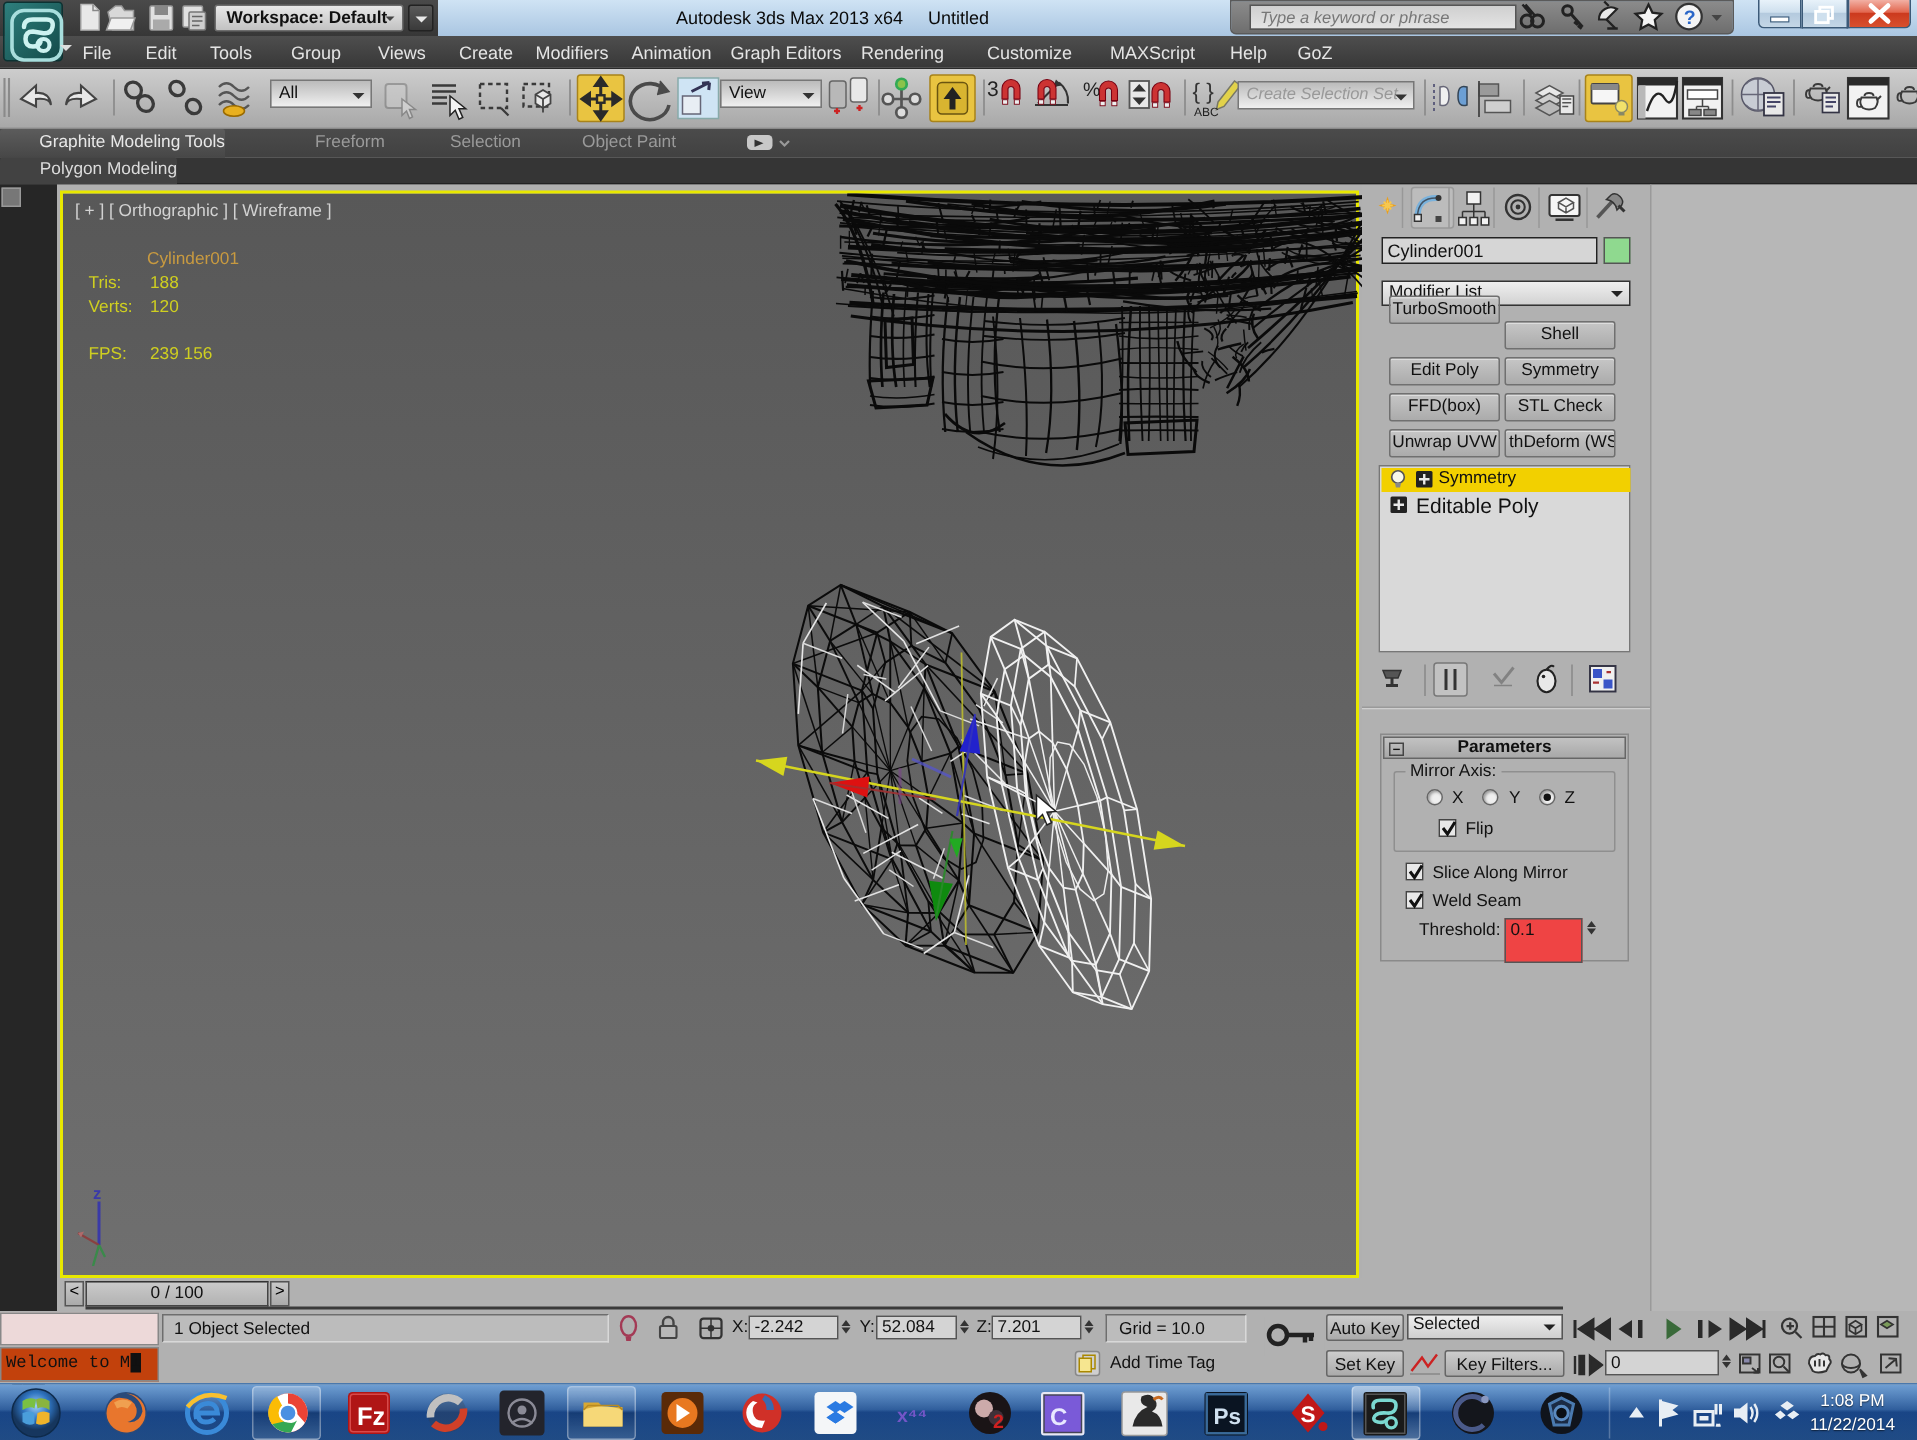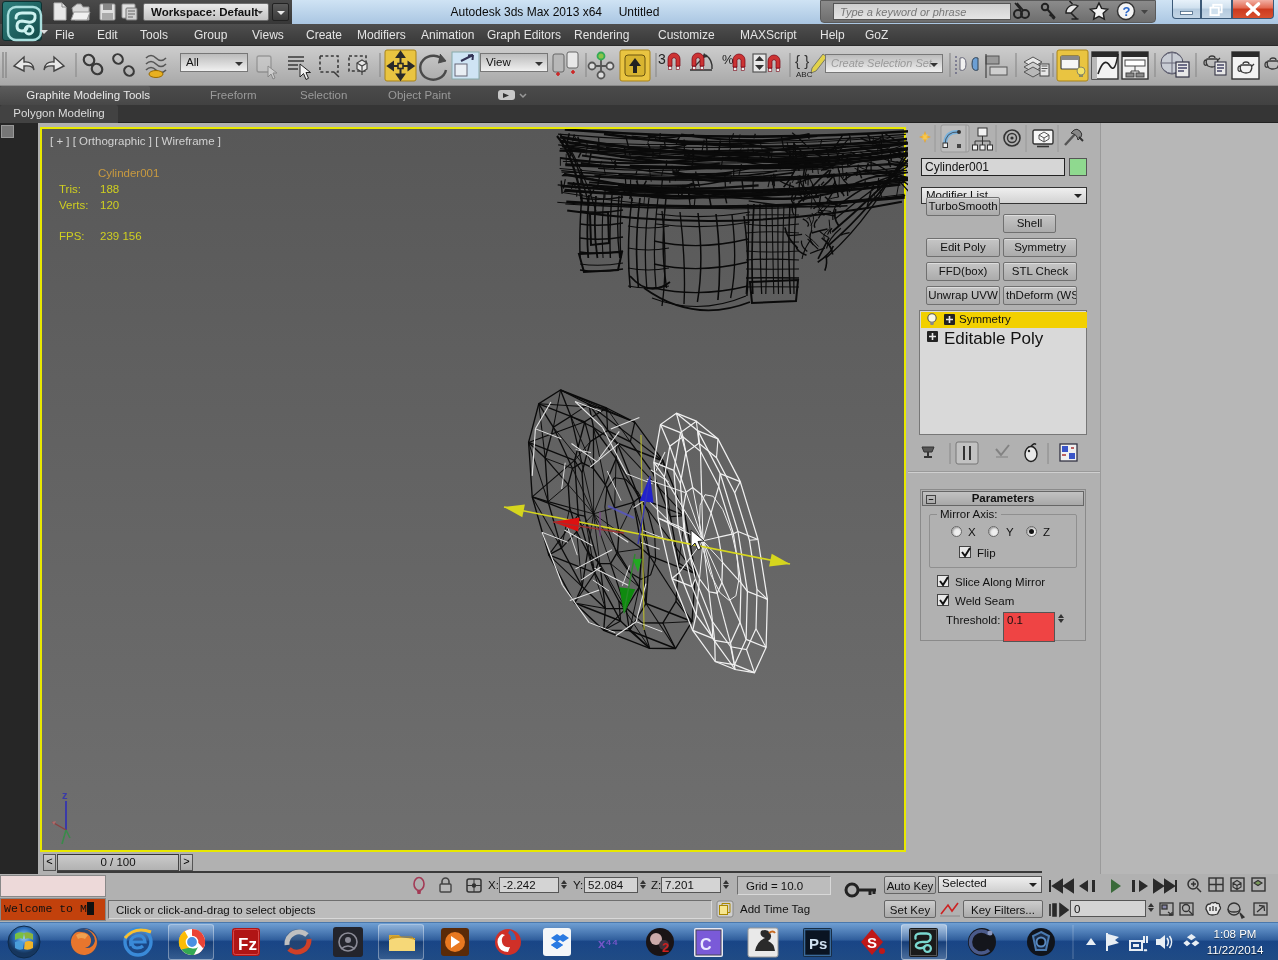--- a/index.html
+++ b/index.html
@@ -29,42 +29,42 @@
 .menuitem{position:absolute;top:4px;font-size:12px;color:#e4e4e4}
 
 #toolbar{left:0;top:46px;width:1278px;height:40px;background:linear-gradient(#cdcdcd,#a8a8a8);border-bottom:1px solid #8a8a8a}
 .tfield{position:absolute;background:linear-gradient(#bbb,#f0f0f0);border:1px solid #777;font-size:11.5px;color:#111}
 .tfield .arr{position:absolute;right:4px;top:8px;width:0;height:0;border:4px solid transparent;border-top-color:#333}
 
 #ribbon1{left:0;top:86px;width:1278px;height:19px;background:linear-gradient(#4b4b4b,#414141)}
 #ribbon2{left:0;top:105px;width:1278px;height:18px;background:#353535;border-bottom:1px solid #222}
 .rtab{position:absolute;top:0;height:19px;font-size:11.5px;color:#9a9a9a;padding-top:3px}
 #rtabsel{left:30px;top:0;width:150px;height:19px;background:linear-gradient(#5c5c5c,#474747);color:#e8e8e8;text-align:right;padding-top:3px;font-size:11.5px;border-radius:2px 2px 0 0}
-#ptab{left:8px;top:0;width:118px;height:18px;background:#424242;color:#dcdcdc;font-size:11.5px;text-align:center;padding-top:2px;border-radius:2px 2px 0 0}
+#ptab{left:8px;top:0;width:118px;height:18px;background:#424242;color:#dcdcdc;font-size:11.5px;text-align:right;padding-top:2px;border-radius:2px 2px 0 0}
 
 #leftstrip{left:0;top:123px;width:38px;height:751px;background:#262626}
 #lsbtn{left:8px;top:793px;width:22px;height:22px;background:#4a4a4a;border:1px solid #5e5e5e;color:#ddd;font-size:11px;text-align:center;padding-top:3px}
 #lsblue{left:1px;top:822px;width:36px;height:46px;background:linear-gradient(#5580b8,#2e5a94);border:2px solid #6f95c4;border-radius:3px}
 #lsblue i{position:absolute;left:5px;top:5px;right:5px;bottom:8px;border:2px solid #88a8cc;background:#3f6aa4;display:block}
 
 #vport{left:38px;top:123px;width:870px;height:731px;background:#b0b0b0}
 #vpinner{position:absolute;left:2px;top:4px;width:866px;height:725px;background:linear-gradient(#585858,#6f6f6f);border:2px solid #e8e800}
 #vplabel{position:absolute;left:8px;top:6px;font-size:11.5px;color:#d2d2d2}
 .vstat{position:absolute;font-size:11.5px;color:#cfcf20}
 
 #cpanel{left:908px;top:123px;width:192px;height:751px;background:#b1b1b1}
 #rvoid{left:1100px;top:123px;width:178px;height:751px;background:#b7b7b7;border-left:1px solid #9a9a9a}
 .cbtn{position:absolute;height:19px;white-space:nowrap;background:linear-gradient(#c6c6c6,#ababab);border:1px solid #707070;border-radius:2px;font-size:11.5px;color:#111;text-align:center;padding-top:2px;box-shadow:inset 0 1px 0 #ddd}
 #objname{position:absolute;left:13px;top:35px;width:144px;height:18px;background:#d6d6d6;border:1px solid #222;font-size:12px;color:#111;padding:1px 0 0 3px}
 #colsw{position:absolute;left:161px;top:35px;width:18px;height:18px;background:#8fd98f;border:1px solid #555}
 #modlist{position:absolute;left:13px;top:64px;width:166px;height:17px;background:linear-gradient(#efefef,#d2d2d2);border:1px solid #333;font-size:11.5px;color:#111;padding:1px 0 0 4px}
 #modlist .arr{position:absolute;right:4px;top:6px;width:0;height:0;border:4px solid transparent;border-top-color:#222}
 #stack{position:absolute;left:11px;top:187px;width:168px;height:125px;background:#d9d9d9;border:1px solid #777}
 #stackrow1{position:absolute;left:1px;top:1px;width:166px;height:16px;background:#f2d000;font-size:11.5px;color:#111;padding:1px 0 0 38px}
-#stackrow2{position:absolute;left:1px;top:17px;width:166px;height:16px;font-size:17px;color:#111;padding:1px 0 0 23px}
+#stackrow2{position:absolute;left:1px;top:17px;width:166px;height:16px;font-size:14px;color:#111;padding:1px 0 0 23px}
 #params{position:absolute;left:12px;top:366px;width:166px;height:152px;border:1px solid #8a8a8a}
 #phead{position:absolute;left:1px;top:1px;width:162px;height:15px;background:linear-gradient(#c2c2c2,#a8a8a8);border:1px solid #666;font-size:11.5px;font-weight:bold;color:#111;text-align:center}
 #pminus{position:absolute;left:3px;top:3px;width:10px;height:9px;border:1px solid #444;font-size:9px;line-height:7px;text-align:center;font-weight:bold}
 .grpbox{position:absolute;border:1px solid #8f8f8f;border-radius:2px}
 .cpsmall{position:absolute;font-size:11.5px;color:#111}
 .chk{position:absolute;width:12px;height:12px;background:#e8e8e8;border:1px solid #444}
 .chk svg{position:absolute;left:-1px;top:-2px}
 .radio{position:absolute;width:11px;height:11px;border-radius:50%;background:#efefef;border:1px solid #666;box-shadow:inset 1px 1px 2px #999}
 
 #tslider{left:38px;top:852px;width:1062px;height:22px;background:#b1b1b1}
@@ -1084,21 +1084,21 @@
   <g transform="translate(155,5)">
           <path d="M2 17 L13 5" stroke="#555" stroke-width="2.4"></path>
           <path d="M11 2 q3 -2 6 1 q3 3 1 6 l-3 3 q-1 -6 -7 -7 Z" fill="#888" stroke="#333"></path>
           <path d="M16 9 l4 4" stroke="#333" stroke-width="2"></path>
         </g>
 </svg>
   <div id="objname">Cylinder001</div>
       <div class="abs" id="colsw"></div>
   <div class="abs" id="modlist">Modifier List<span class="arr"></span></div>
   <div class="cbtn" style="left:18px;top:74px;width:74px">TurboSmooth</div>
-  <div class="cbtn" style="left:95px;top:91px;width:53px">Shell</div>
+  <div class="cbtn" style="left:95px;top:91px;width:74px">Shell</div>
   <div class="cbtn" style="left:18px;top:115px;width:74px">Edit Poly</div>
   <div class="cbtn" style="left:95px;top:115px;width:74px">Symmetry</div>
   <div class="cbtn" style="left:18px;top:139px;width:74px">FFD(box)</div>
   <div class="cbtn" style="left:95px;top:139px;width:74px">STL Check</div>
   <div class="cbtn" style="left:18px;top:163px;width:74px">Unwrap UVW</div>
   <div class="cbtn" style="left:95px;top:163px;width:74px;overflow:hidden;text-align:left;padding-left:2px">thDeform (WSI</div>
   <div class="abs" id="stack">
     <div id="stackrow1">Symmetry</div>
     <div id="stackrow2">Editable Poly</div>
     <svg width="40" height="36" viewBox="0 0 40 36" style="position:absolute;left:2px;top:1px">
@@ -1172,20 +1172,21 @@
 </div>
 <div class="abs" id="rvoid"></div>
 <div class="abs" id="tslider">
   <div id="tsbtnl">&lt;</div>
       <div id="tstrack">0 / 100</div>
       <div id="tsbtnr">&gt;</div>
       <div id="tsline"></div>
 </div>
 <div class="abs" id="statusA">
       <div id="listen1"></div>
+  <div class="sfield" style="left:108px;top:2px;width:298px;height:19px;padding:3px 0 0 7px">1 Object Selected</div>
   <svg width="80" height="20" viewBox="0 0 80 20" style="position:absolute;left:410px;top:2px">
     <ellipse cx="9" cy="8" rx="5" ry="6.5" fill="none" stroke="#a33a55" stroke-width="1.6"></ellipse>
         <path d="M7 15 l4 0 l-0.5 3 l-3 0 Z" fill="#a33a55"></path>
     <rect x="30" y="8" width="11" height="8" rx="1" fill="#b8b8b8" stroke="#444" stroke-width="1.4"></rect>
         <path d="M32 8 v-2.5 a3.5 3.5 0 0 1 7 0 V8" fill="none" stroke="#444" stroke-width="1.6"></path>
     <rect x="57" y="3" width="14" height="13" rx="2" fill="none" stroke="#333" stroke-width="1.5"></rect>
         <circle cx="64" cy="9.5" r="2.2" fill="#333"></circle>
         <path d="M64 3 v13 M57 9.5 h14" stroke="#333" stroke-width="1"></path>
   </svg>
   <div class="slabel" style="left:488px;top:5px">X:</div>
@@ -1219,21 +1220,20 @@
           <path d="M186 8 l4 -2.5 l4 2.5 l-4 2.5 Z M186 8 v4 l4 2.5 l4 -2.5 v-4 M190 10.5 v4.2" stroke-width="1.1"></path>
         </g>
     <g fill="none" stroke="#333" stroke-width="1.4">
           <rect x="205" y="3" width="13" height="13"></rect>
           <path d="M207 8 l4 -2.5 l4 2.5 l-4 2.5 Z" fill="#7a9a5a" stroke-width="1.1"></path>
         </g>
   </svg>
 </div>
 <div class="abs" id="statusB">
       <div id="listen2">Welcome to M<span style="background:#111;color:#111">i</span></div>
-  <div class="sfield" style="left:108px;top:2px;width:604px;height:19px;padding:3px 0 0 7px">Click or click-and-drag to select objects</div>
   <svg width="20" height="20" viewBox="0 0 20 20" style="position:absolute;left:716px;top:2px">
         <rect x="1" y="1" width="16" height="16" rx="2" fill="#cfcfcf" stroke="#888"></rect>
         <rect x="3.5" y="5.5" width="8" height="9" fill="#f6e690" stroke="#a80"></rect>
         <path d="M6 5.5 v-2 h8 v9 h-2.5" fill="none" stroke="#a80"></path>
       </svg>
   <div class="slabel" style="left:740px;top:5px">Add Time Tag</div>
   <div class="sbtn" style="left:884px;top:2px;width:52px;height:18px;padding-top:3px">Set Key</div>
   <svg width="24" height="20" viewBox="0 0 24 20" style="position:absolute;left:938px;top:2px">
         <path d="M3 14 L10 5 L14 11 L20 3" fill="none" stroke="#c22" stroke-width="1.6"></path>
         <path d="M2 16 h20" stroke="#888"></path>

